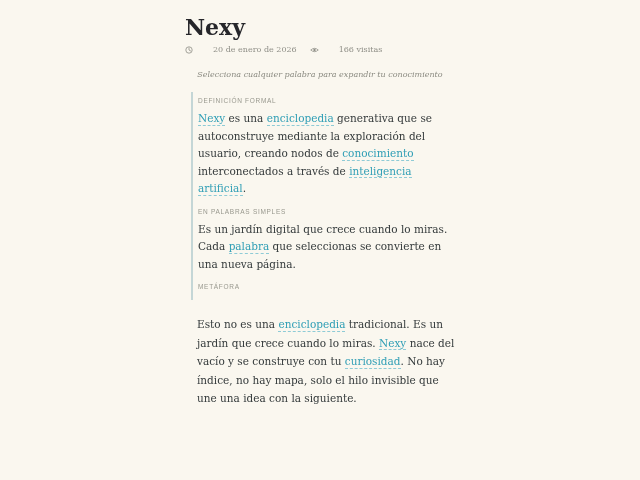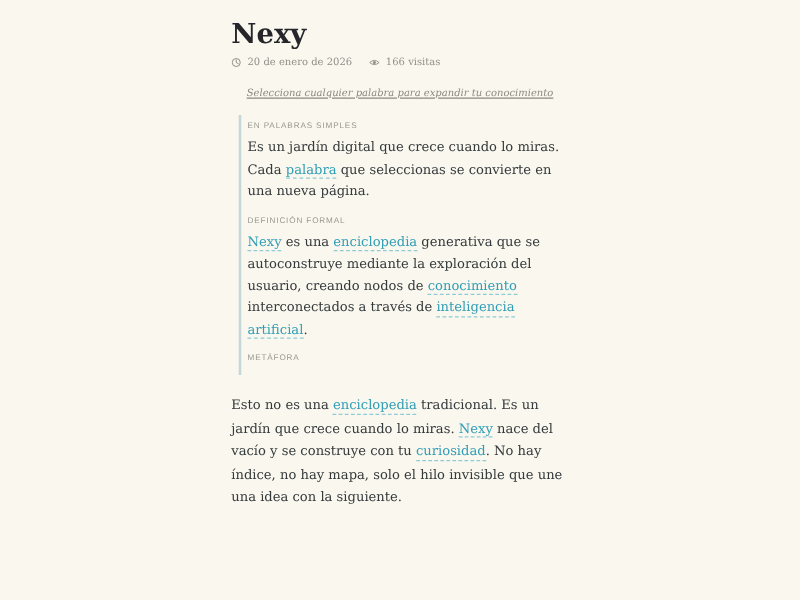--- a/index.html
+++ b/index.html
@@ -23,29 +23,28 @@
     margin-top: 5px;
     display: flex;
     align-items: center;
     gap: 13px;
     font: 8px/10px "DejaVu Serif", serif;
     color: #8f8f87;
   }
   .meta-item {
     display: flex;
     align-items: center;
-    gap: 5px;
+    gap: 20px;
   }
   .meta-item svg { display: block; }
   .tagline {
     margin-top: 15px;
     text-align: center;
     font: italic 8px/10px "DejaVu Serif", serif;
     color: #8a8a80;
-    text-decoration: underline;
   }
   .defbox {
     margin-top: 12px;
     margin-left: 6px;
     border-left: 2px solid #c4d6d6;
     padding: 5px 0 4px 5px;
   }
   .defsection + .defsection { margin-top: 10px; }
   .deflabel {
     margin: 0 0 5px 0;
@@ -53,21 +52,21 @@
     letter-spacing: 0.7px;
     color: #98988e;
   }
   .deftext {
     margin: 0;
     width: 250px;
     font: 10.5px/17.5px "DejaVu Serif", serif;
     color: #343a3b;
   }
   .para {
-    margin: 15px 0 0 0;
+    margin: 15px 0 0 12px;
     font: 10.5px/18.5px "DejaVu Serif", serif;
     color: #343a3b;
   }
   .wlink {
     color: #2f9eb5;
     border-bottom: 1px dashed #8ecbd6;
     padding-bottom: 0.5px;
     cursor: pointer;
   }
 </style>
@@ -92,26 +91,26 @@
         <circle cx="6" cy="5" r="1.6" fill="#8f8f87"></circle>
       </svg>
       <span>166 visitas</span>
     </span>
   </div>
 
   <div class="tagline">Selecciona cualquier palabra para expandir tu conocimiento</div>
 
   <div class="defbox">
     <div class="defsection">
+      <div class="deflabel">DEFINICIÓN FORMAL</div>
+      <p class="deftext"><span class="wlink">Nexy</span><span> es una </span><span class="wlink">enciclopedia</span><span> generativa que se autoconstruye mediante la exploración del usuario, creando nodos de </span><span class="wlink">conocimiento</span><span> interconectados a través de </span><span class="wlink">inteligencia artificial</span><span>.</span></p>
+    </div>
+    <div class="defsection">
       <div class="deflabel">EN PALABRAS SIMPLES</div>
       <p class="deftext"><span>Es un jardín digital que crece cuando lo miras. Cada </span><span class="wlink">palabra</span><span> que seleccionas se convierte en una nueva página.</span></p>
-    </div>
-    <div class="defsection">
-      <div class="deflabel">DEFINICIÓN FORMAL</div>
-      <p class="deftext"><span class="wlink">Nexy</span><span> es una </span><span class="wlink">enciclopedia</span><span> generativa que se autoconstruye mediante la exploración del usuario, creando nodos de </span><span class="wlink">conocimiento</span><span> interconectados a través de </span><span class="wlink">inteligencia artificial</span><span>.</span></p>
     </div>
     <div class="defsection">
       <div class="deflabel">METÁFORA</div>
     </div>
   </div>
 
   <p class="para"><span>Esto no es una </span><span class="wlink">enciclopedia</span><span> tradicional. Es un jardín que crece cuando lo miras. </span><span class="wlink">Nexy</span><span> nace del vacío y se construye con tu </span><span class="wlink">curiosidad</span><span>. No hay índice, no hay mapa, solo el hilo invisible que une una idea con la siguiente.</span></p>
 
 </div>
 

